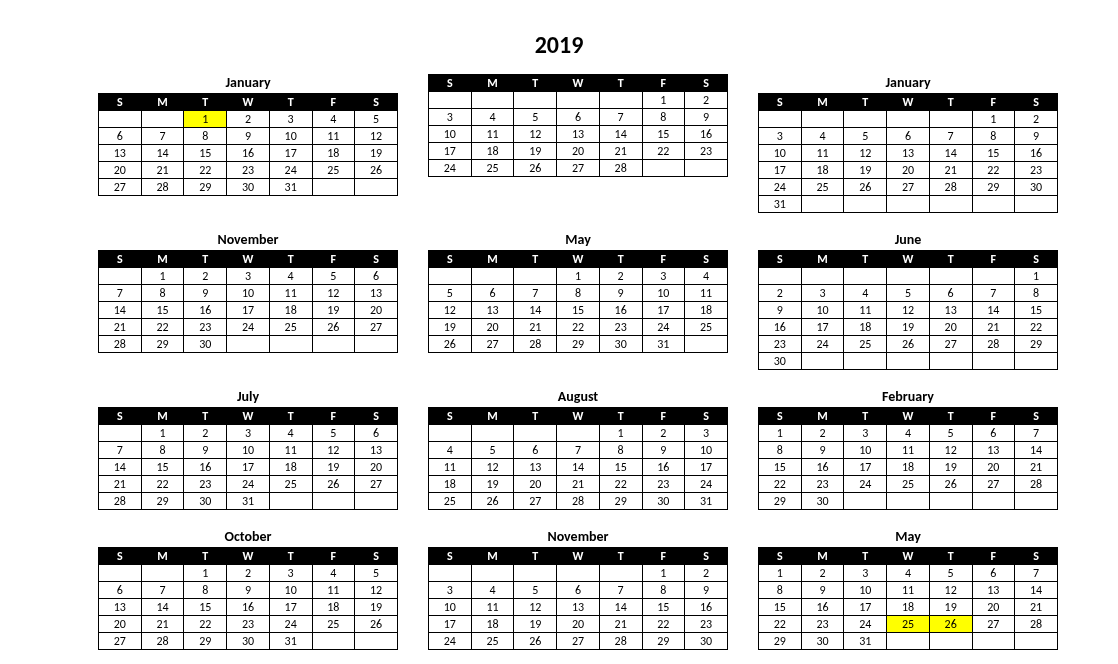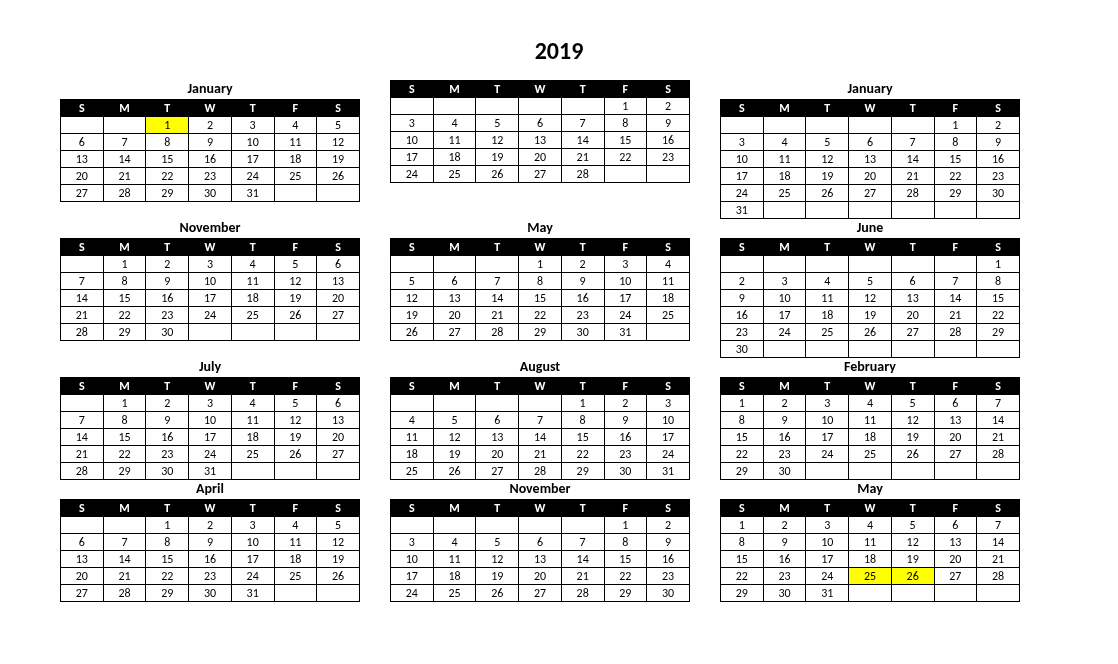--- a/index.html
+++ b/index.html
@@ -5,26 +5,27 @@
   body {
     font-family: Calibri, Arial, sans-serif;
     background: #fff;
     margin: 0;
     padding: 20px 60px;
   }
   .year-title {
     text-align: center;
     font-size: 24px;
     font-weight: bold;
-    margin: 16px 0 15px 0;
+    margin: 10px 0 15px 0;
   }
   .calendar-grid {
     display: flex;
     flex-direction: column;
-    align-items: flex-start;
+    gap: 18px;
+    align-items: flex-end;
   }
   .calendar-row {
     display: flex;
     gap: 30px;
     justify-content: center;
   }
   .month {
     width: 300px;
   }
   .month-name {
@@ -650,21 +651,21 @@
               <td></td>
               <td></td>
               <td></td>
             </tr>
           </tbody>
         </table>
       </div>
     </div>
     <div class="calendar-row">
       <div class="month">
-        <div class="month-name">April</div>
+        <div class="month-name">October</div>
         <table class="month-table">
           <thead>
             <tr>
               <th>S</th>
               <th>M</th>
               <th>T</th>
               <th>W</th>
               <th>T</th>
               <th>F</th>
               <th>S</th>

